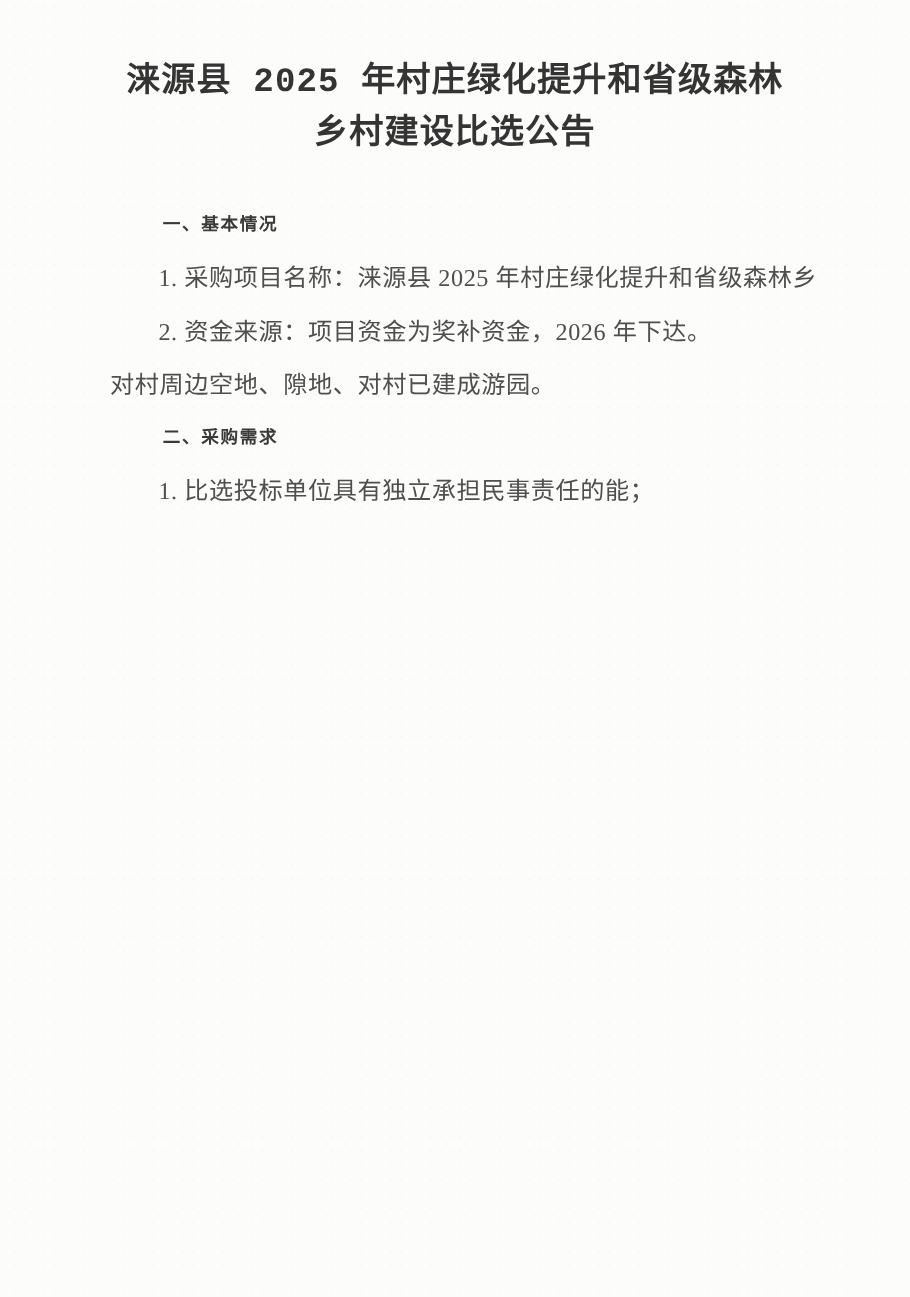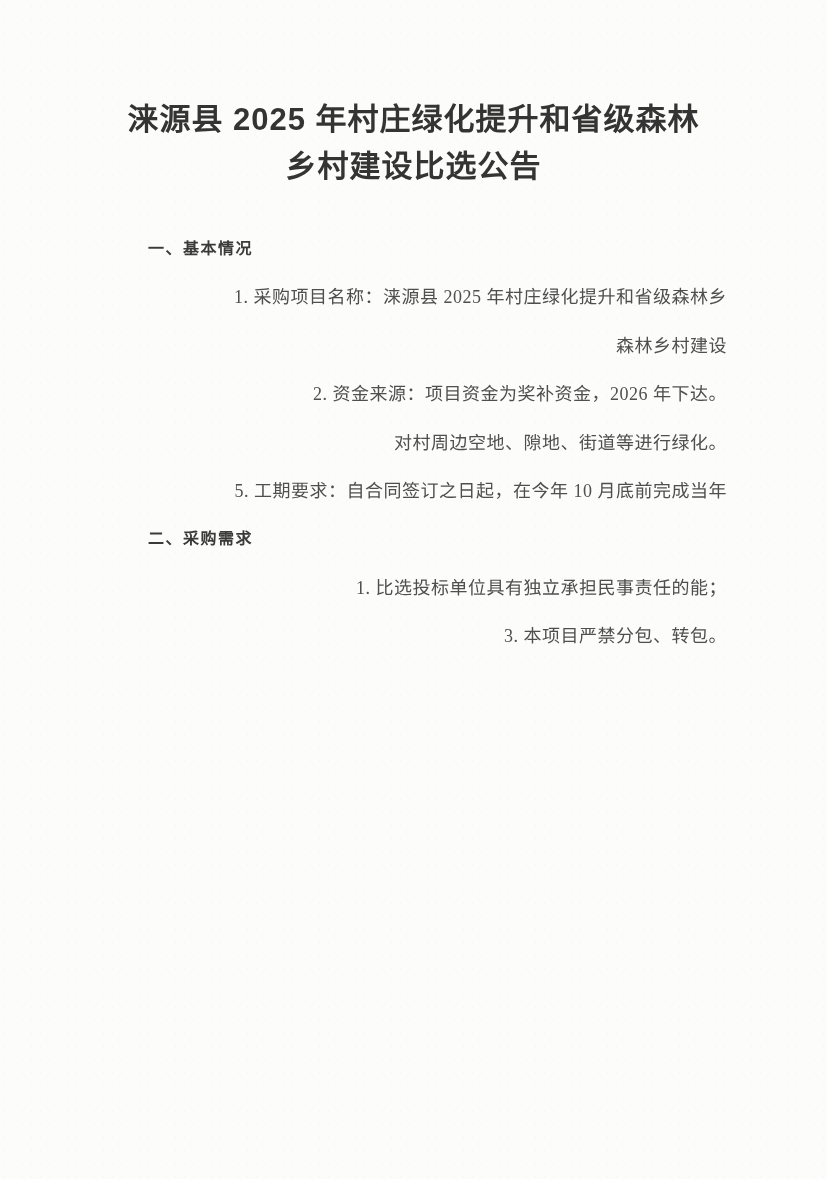--- a/index.html
+++ b/index.html
@@ -16,24 +16,24 @@
     overflow: hidden;
     font-family: "Liberation Serif", "DejaVu Serif", serif;
   }
   .page {
     position: relative;
     width: 627px;
     padding: 0 100px;
     color: #4f4f4f;
   }
   .doc-title {
-    margin: 96px 0 0 0;
+    margin: 52px 0 0 0;
     padding: 0;
     text-align: center;
-    font-family: Liberation Sans, sans-serif;
+    font-family: Liberation Mono, monospace;
     font-weight: bold;
     font-size: 31px;
     line-height: 47px;
     letter-spacing: 1px;
     color: #343434;
   }
   .title-line {
     display: block;
   }
   .content {
@@ -45,24 +45,23 @@
     white-space: nowrap;
   }
   .heading {
     font-size: 16px;
     font-weight: bold;
     color: #3a3a3a;
     padding-left: 48px;
     letter-spacing: 1.5px;
   }
   .body-line {
-    font-size: 18px;
+    font-size: 22px;
     color: #4f4f4f;
     letter-spacing: 0.5px;
-    text-align: right;
   }
   .indent {
     padding-left: 44px;
   }
 </style>
 </head>
 <body>
 
 <div class="page">
 
@@ -70,30 +69,27 @@
     <span class="title-line">涞源县 2025 年村庄绿化提升和省级森林</span>
     <span class="title-line">乡村建设比选公告</span>
   </h1>
 
   <div class="content">
 
     <div class="line heading">一、基本情况</div>
 
     <div class="line body-line indent">1. 采购项目名称：涞源县 2025 年村庄绿化提升和省级森林乡</div>
 
-    <div class="line body-line">森林乡村建设</div>
 
     <div class="line body-line indent">2. 资金来源：项目资金为奖补资金，2026 年下达。</div>
 
 
-    <div class="line body-line">对村周边空地、隙地、街道等进行绿化。</div>
+    <div class="line body-line">对村周边空地、隙地、对村已建成游园。</div>
 
-    <div class="line body-line indent">5. 工期要求：自合同签订之日起，在今年 10 月底前完成当年</div>
 
     <div class="line heading">二、采购需求</div>
 
     <div class="line body-line indent">1. 比选投标单位具有独立承担民事责任的能；</div>
 
 
-    <div class="line body-line indent">3. 本项目严禁分包、转包。</div>
 
   </div>
 </div>
 
 </body></html>

